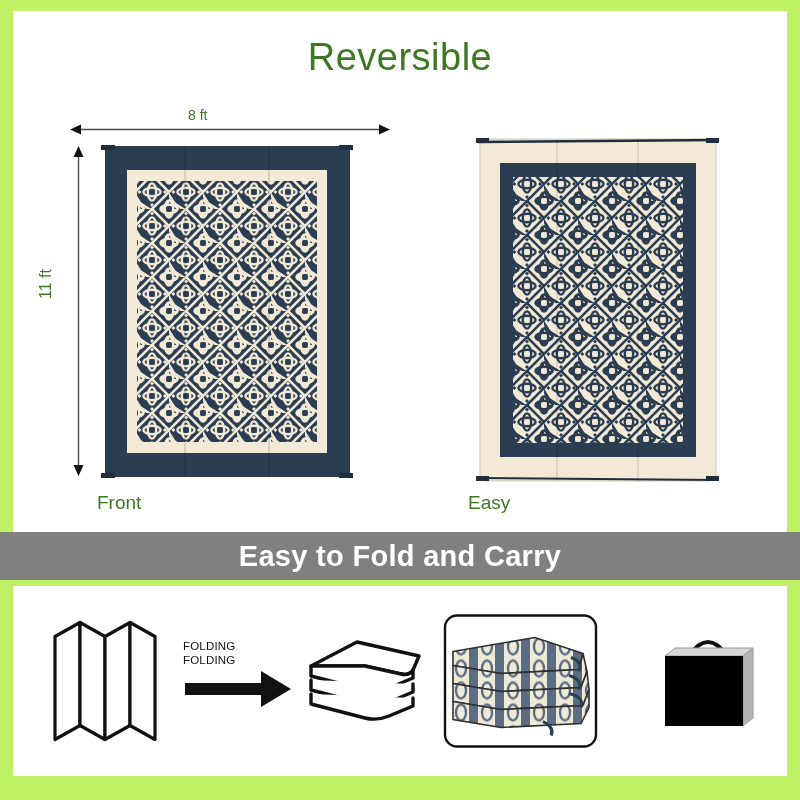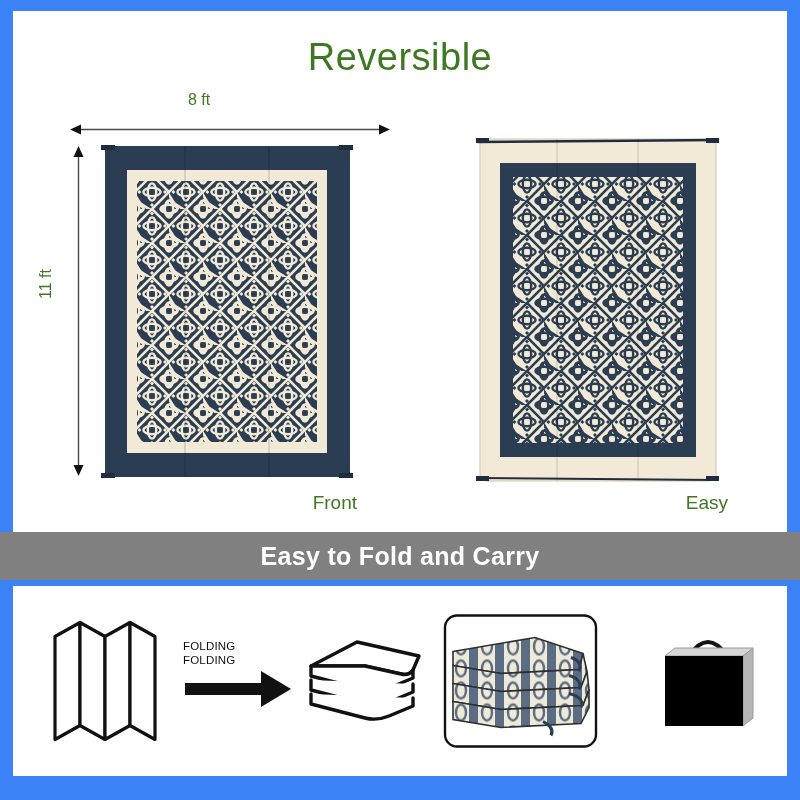--- a/index.html
+++ b/index.html
@@ -6,21 +6,21 @@
     margin: 0;
     padding: 0;
     background: #ffffff;
     font-family: "Liberation Sans", sans-serif;
   }
 
   #page {
     position: relative;
     width: 800px;
     height: 800px;
-    background: #3b82f6;
+    background: #bef264;
     overflow: hidden;
   }
 
   
   .panel-top {
     position: absolute;
     left: 13px;
     top: 11px;
     width: 774px;
     height: 521px;
@@ -37,22 +37,22 @@
     font-weight: 400;
     color: #3f7822;
     letter-spacing: 0.5px;
     line-height: 1;
   }
 
   
   .dim-label-h {
     position: absolute;
     left: 175px;
-    top: 80px;
-    font-size: 16px;
+    top: 96px;
+    font-size: 14px;
     color: #3f7822;
   }
 
   .arrow-h {
     position: absolute;
     left: 57px;
     top: 110px;
     width: 320px;
     height: 11px;
   }
@@ -79,21 +79,21 @@
   
   .rug-wrap { position: absolute; }
 
   .rug-front { left: 88px;  top: 130px; width: 252px; height: 340px; }
   .rug-back  { left: 463px; top: 122px; width: 243px; height: 353px; }
 
   .rug-svg { display: block; width: 100%; height: 100%; }
 
   .rug-caption {
     position: absolute;
-    text-align: right;
+    text-align: left;
     font-size: 19px;
     color: #3f7822;
     width: 260px;
   }
   .cap-front { left: 84px;  top: 481px; }
   .cap-back  { left: 455px; top: 481px; }
 
   
   .banner {
     position: absolute;
@@ -101,21 +101,21 @@
     top: 532px;
     width: 800px;
     height: 48px;
     background: #808080;
     display: flex;
     align-items: center;
     justify-content: center;
   }
   .banner-text {
     color: #ffffff;
-    font-size: 25px;
+    font-size: 29px;
     font-weight: bold;
     letter-spacing: 0.3px;
   }
 
   
   .panel-bottom {
     position: absolute;
     left: 13px;
     top: 586px;
     width: 774px;

